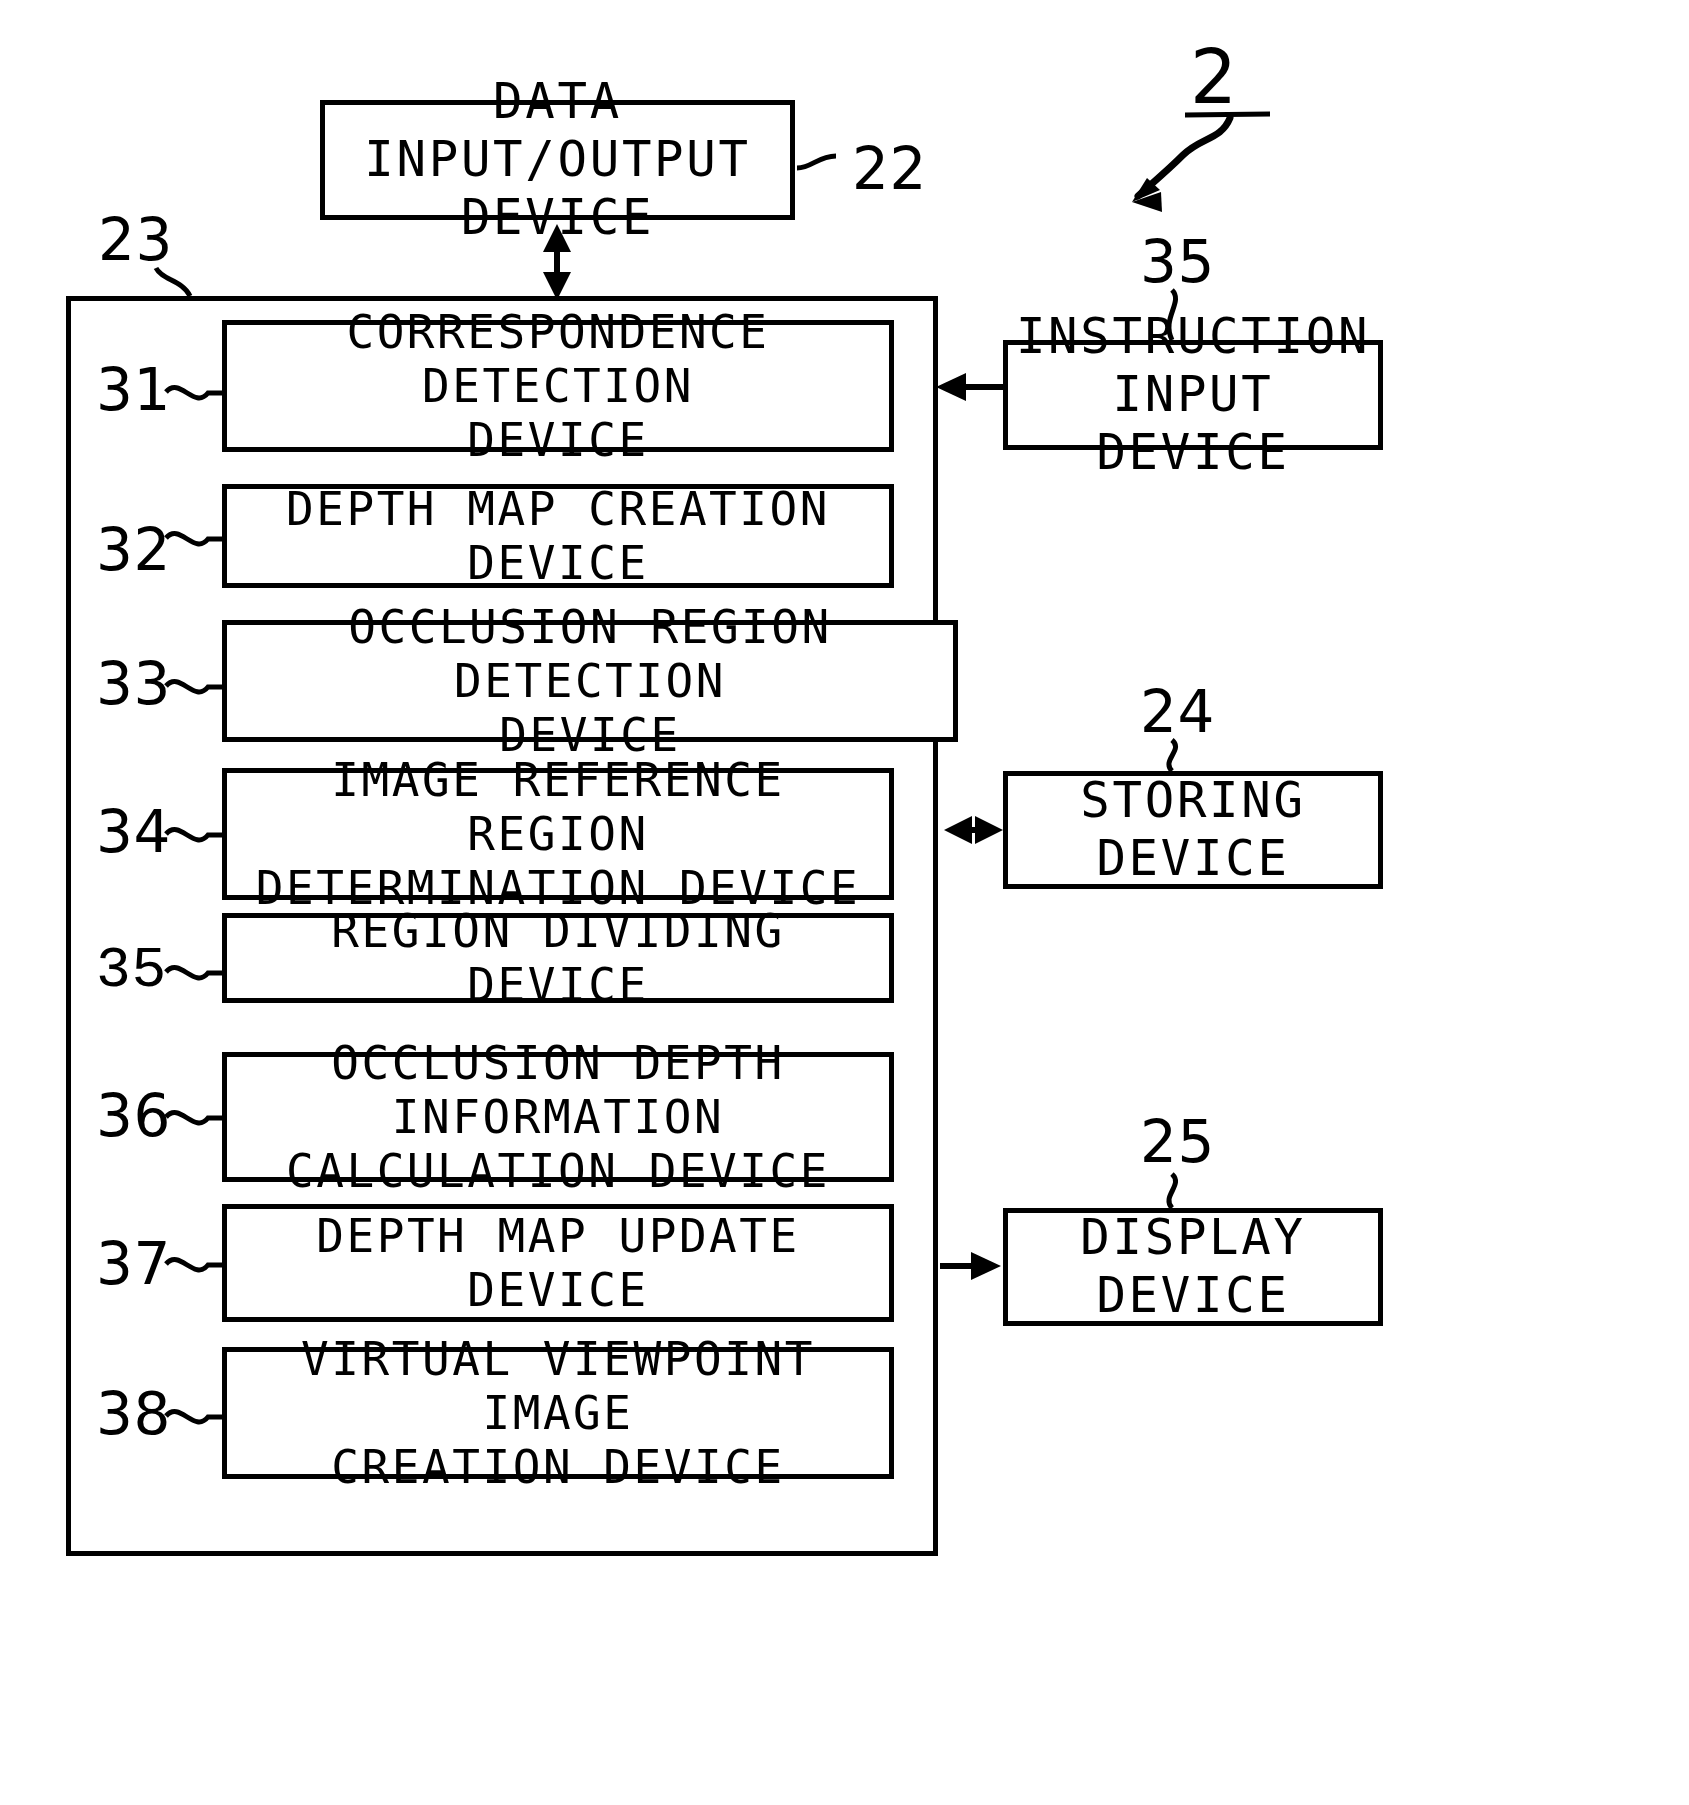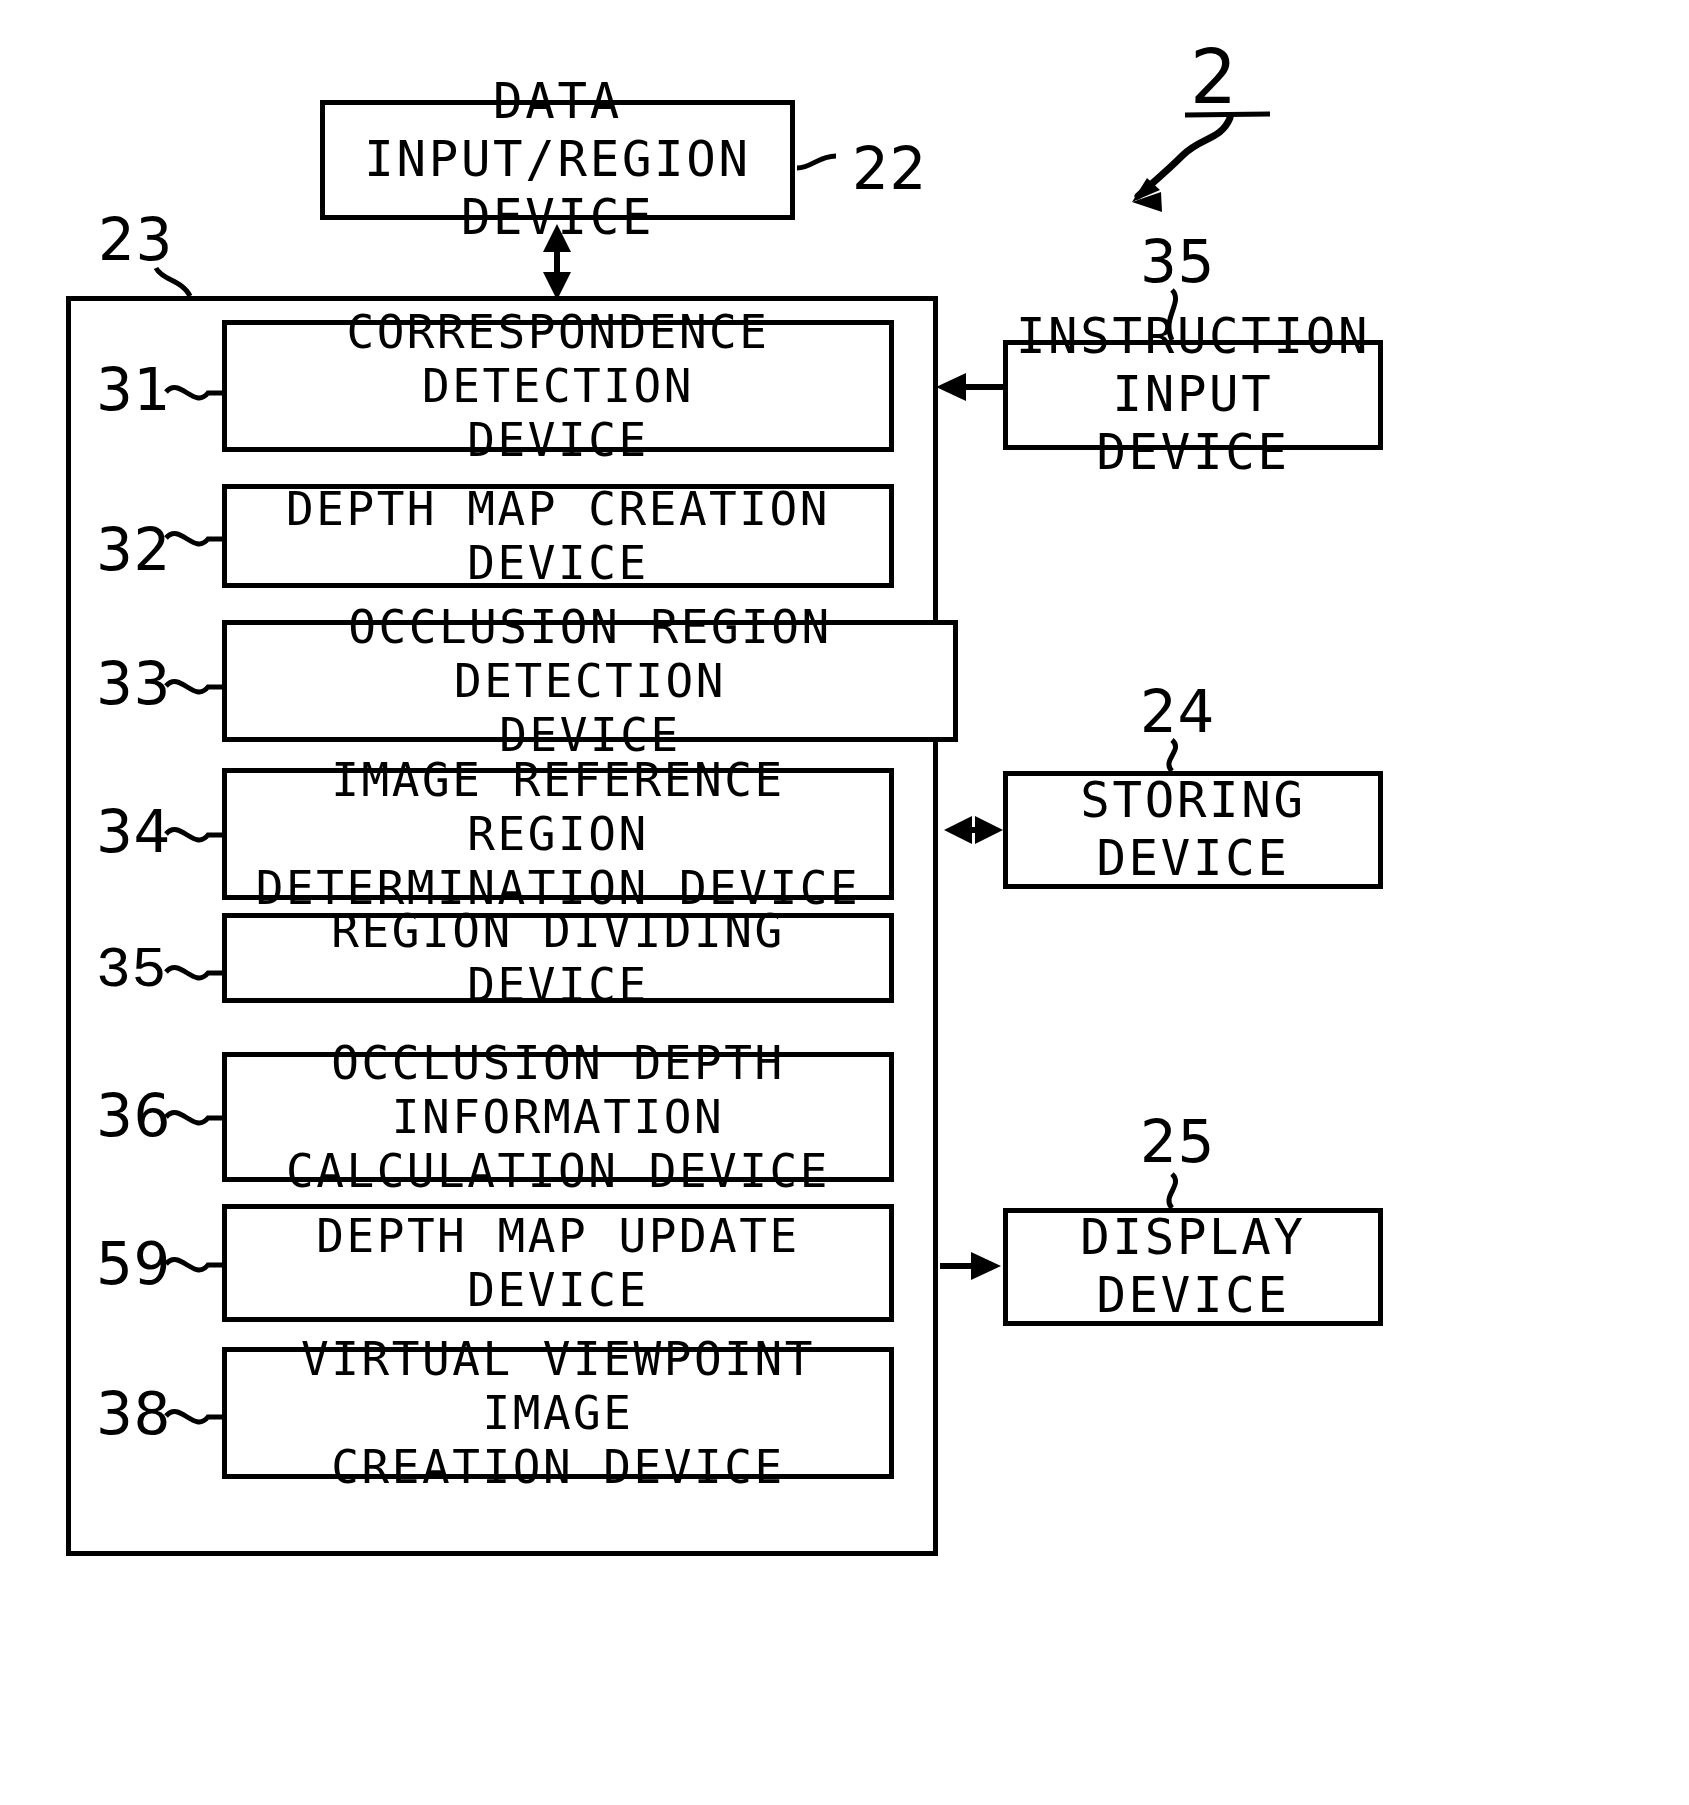--- a/index.html
+++ b/index.html
@@ -68,21 +68,21 @@
 
   <div class="ref" style="left:1190px; top:34px; font-size:74px;">2</div>
   <svg class="overlay">
     <line x1="1185" y1="115" x2="1270" y2="114" stroke="#000" stroke-width="5"></line>
     <path d="M1230 118 C 1221 140, 1201 137, 1183 155 C 1166 172, 1150 185, 1138 196" fill="none" stroke="#000" stroke-width="7" stroke-linecap="round"></path>
     <path d="M1132 202 L1160 190 L1147 178 Z" fill="#000"></path>
     <path d="M1132 202 L1162 212 L1161 192 Z" fill="#000"></path>
   </svg>
 
   <div class="box t50" style="left:320px; top:100px; width:475px; height:120px;">
-    <span class="txt">DATA INPUT/REGION
+    <span class="txt">DATA INPUT/OUTPUT
 DEVICE</span>
   </div>
   <div class="ref" style="left:852px; top:135px;">22</div>
   <svg class="overlay">
     <path d="M797 168 C 812 168, 818 156, 836 156" fill="none" stroke="#000" stroke-width="5"></path>
   </svg>
 
   <svg class="overlay">
     <line x1="557" y1="232" x2="557" y2="292" stroke="#000" stroke-width="6"></line>
     <path d="M557 224 L543 252 L571 252 Z" fill="#000"></path>
@@ -143,21 +143,21 @@
 CALCULATION DEVICE</span>
   </div>
   <div class="ref" style="left:96px; top:1082px;">36</div>
   <svg class="overlay">
     <path d="M166 1117 C 180 1101, 194 1135, 208 1118 L222 1118" fill="none" stroke="#000" stroke-width="5"></path>
   </svg>
 
   <div class="box t48" style="left:222px; top:1204px; width:672px; height:118px;">
     <span class="txt">DEPTH MAP UPDATE DEVICE</span>
   </div>
-  <div class="ref" style="left:96px; top:1230px;">59</div>
+  <div class="ref" style="left:96px; top:1230px;">37</div>
   <svg class="overlay">
     <path d="M166 1264 C 180 1248, 194 1282, 208 1265 L222 1265" fill="none" stroke="#000" stroke-width="5"></path>
   </svg>
 
   <div class="box t48" style="left:222px; top:1347px; width:672px; height:132px;">
     <span class="txt">VIRTUAL VIEWPOINT IMAGE
 CREATION DEVICE</span>
   </div>
   <div class="ref" style="left:96px; top:1380px;">38</div>
   <svg class="overlay">

